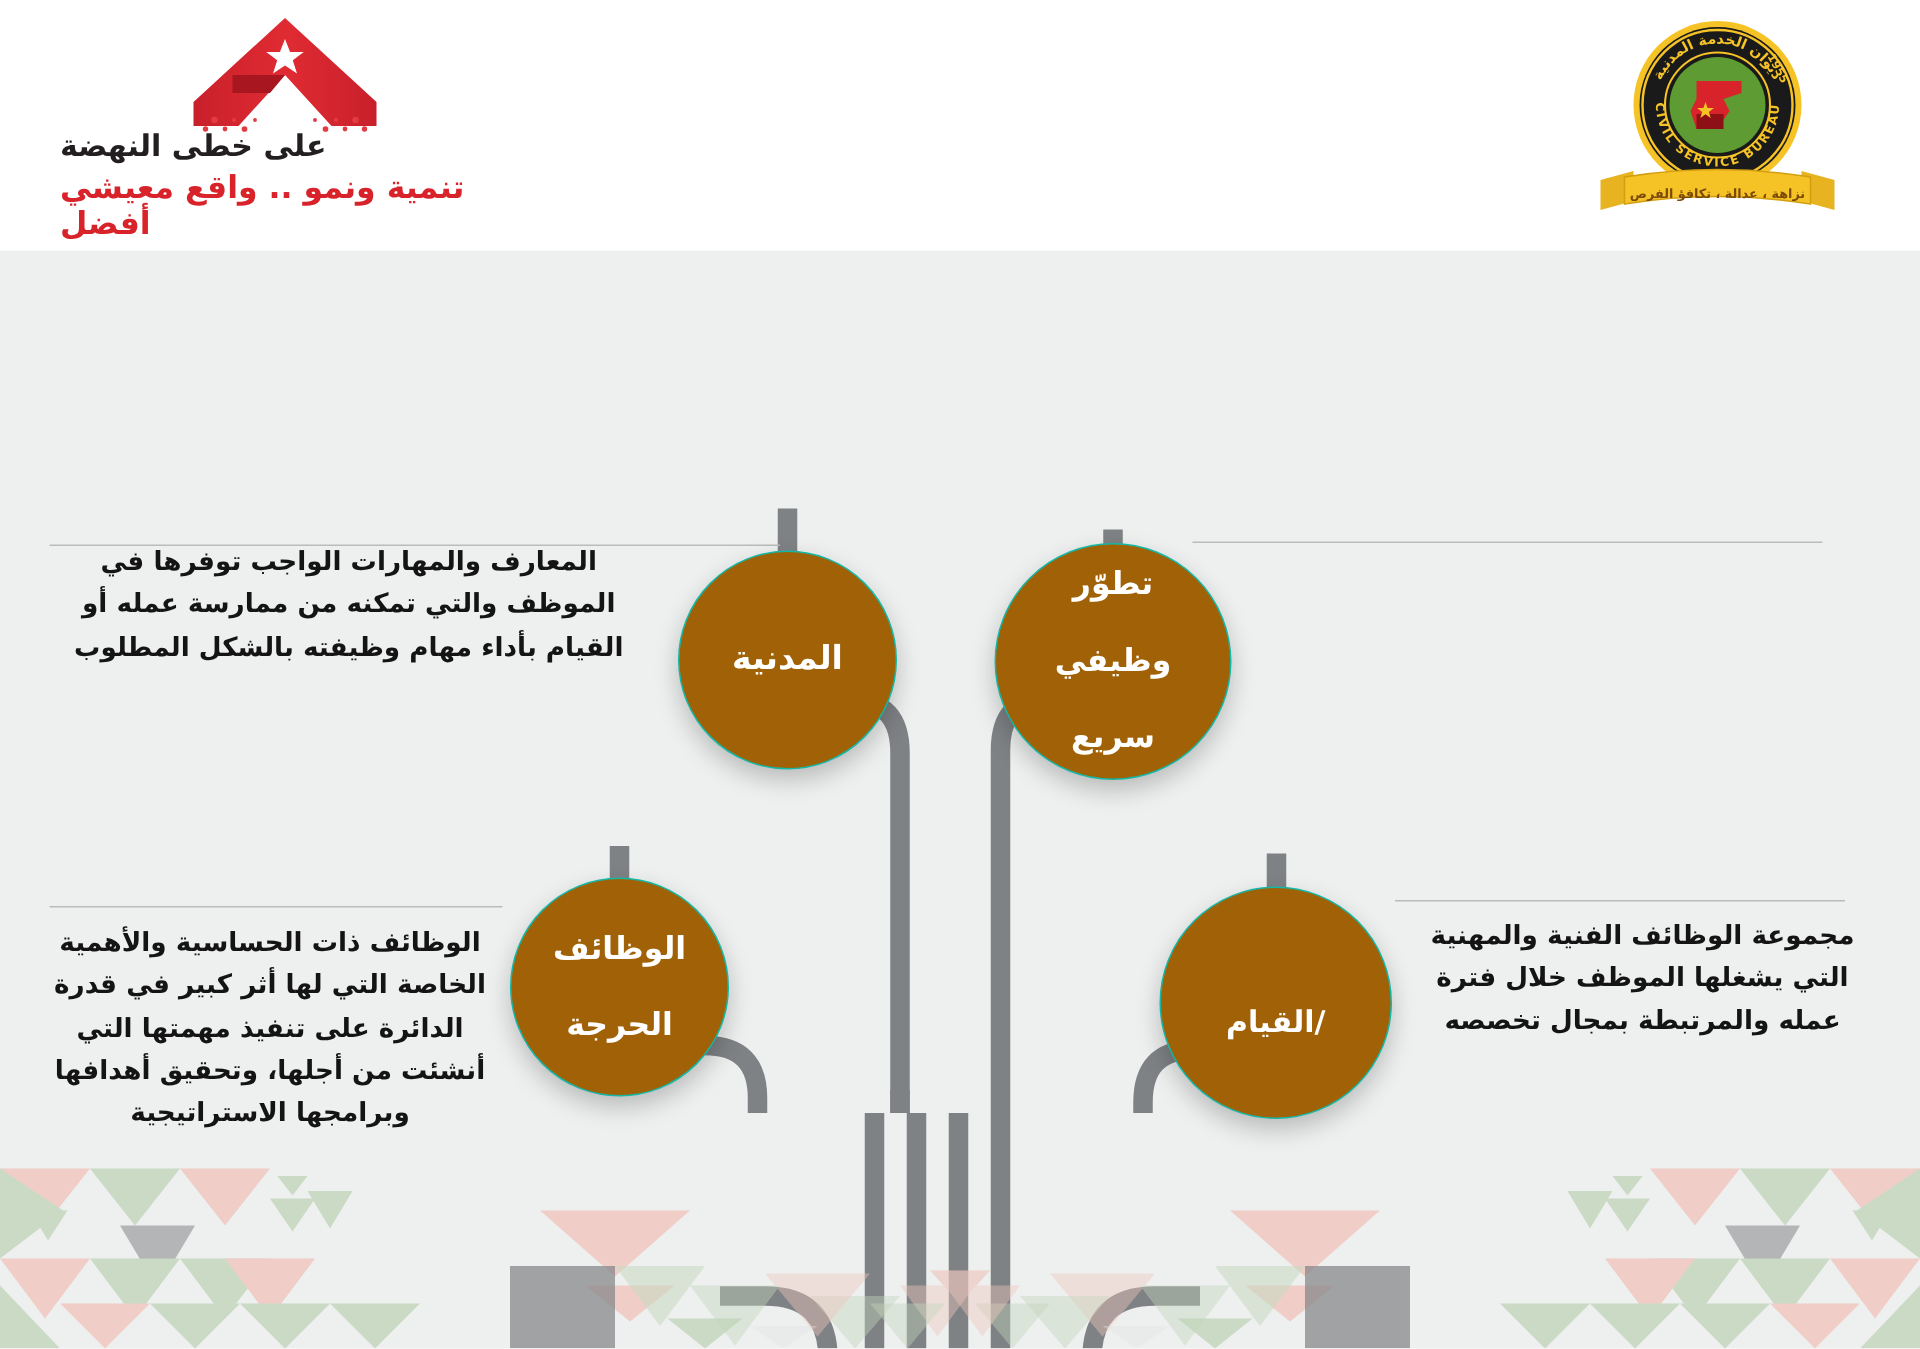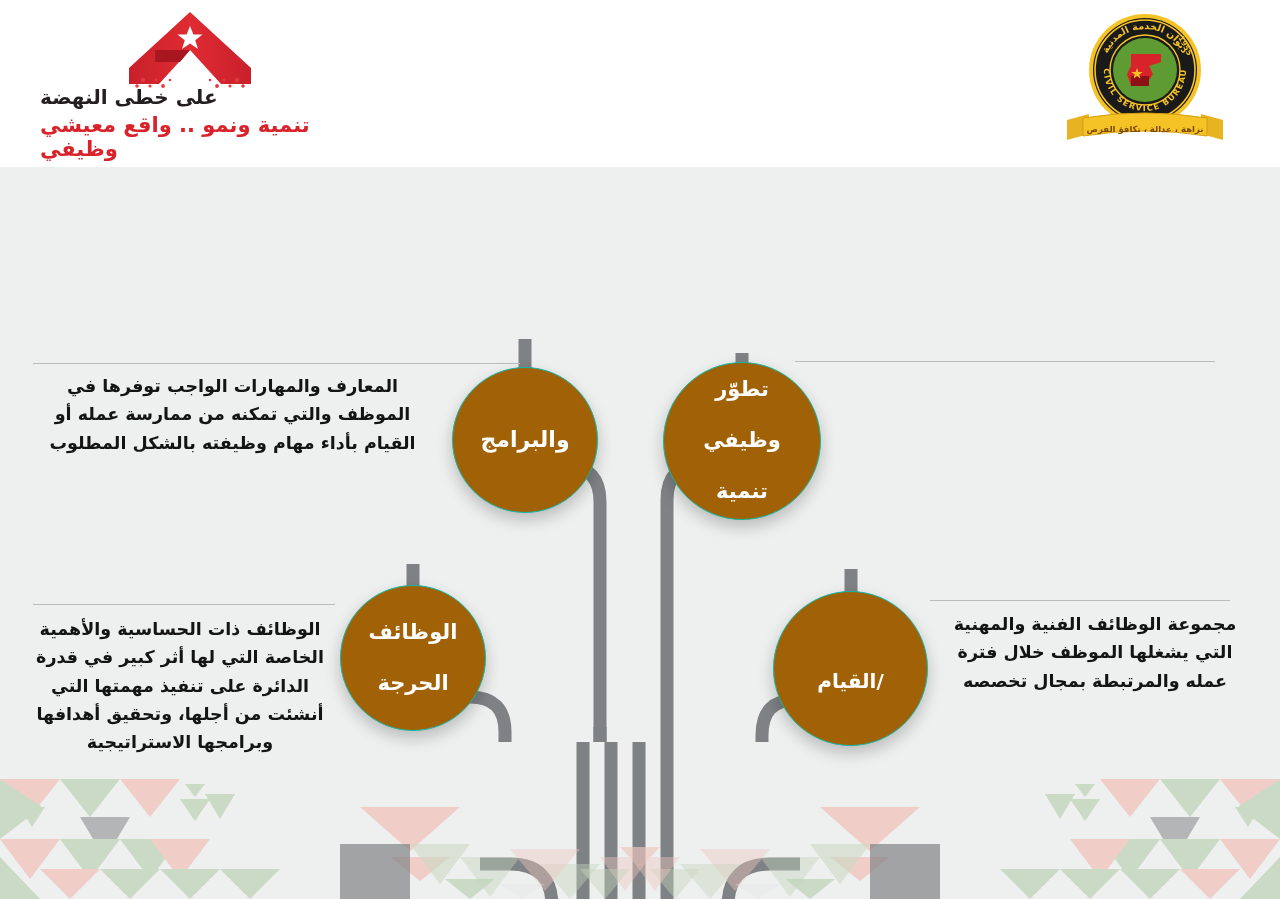--- a/index.html
+++ b/index.html
@@ -63,21 +63,21 @@
   #node-masar{left:773px;top:424px;width:155px;height:155px;font-size:20px;}
 
   
   .txt{
     position:absolute;color:#141414;font-weight:bold;
     font-size:17.5px;line-height:1.62;text-align:center;z-index:4;
   }
   .rule{
     position:absolute;height:1px;background:#b9bcbd;z-index:3;
   }
-  #txt-tl{left:35px;top:205px;width:395px;}
+  #txt-tl{left:35px;top:194px;width:395px;}
   #rule-tl{left:33px;top:196px;width:487px;}
   #txt-tr{left:830px;top:203px;width:390px;}
   #rule-tr{left:795px;top:194px;width:420px;}
   #txt-bl{left:25px;top:448px;width:310px;}
   #rule-bl{left:33px;top:437px;width:302px;}
   #txt-br{left:935px;top:443px;width:320px;}
   #rule-br{left:930px;top:433px;width:300px;}
 </style>
 </head>
 <body>
@@ -107,21 +107,21 @@
             <circle cx="45" cy="70" r="1.3"></circle>
           <circle cx="112" cy="70" r="2.2"></circle>
             <circle cx="105" cy="76" r="1.6"></circle>
           <circle cx="118" cy="76" r="1.8"></circle>
             <circle cx="99" cy="70" r="1.4"></circle>
           <circle cx="92" cy="76" r="1.9"></circle>
             <circle cx="85" cy="70" r="1.3"></circle>
         </g>
       </svg>
       <div class="nahda">على خطى النهضة</div>
-      <div class="tagline">تنمية ونمو .. واقع معيشي وظيفي</div>
+      <div class="tagline">تنمية ونمو .. واقع معيشي أفضل</div>
     </div>
 
     <div class="logo-right">
       <svg width="200" height="152" viewBox="0 0 200 152">
 
         <circle cx="100" cy="62" r="56" fill="#f6c327"></circle>
         <circle cx="100" cy="62" r="52" fill="#1a1a1a"></circle>
         <circle cx="100" cy="62" r="50" fill="none" stroke="#f6c327" stroke-width="1.6"></circle>
         <circle cx="100" cy="62" r="35" fill="none" stroke="#f6c327" stroke-width="1.4"></circle>
         <circle cx="100" cy="62" r="32" fill="#5e9b32"></circle>
@@ -176,28 +176,28 @@
         <line x1="667" y1="575" x2="667" y2="742"></line>
       </g>
 
       <g stroke="#7f8285" stroke-width="13" fill="none" stroke-linecap="butt">
         <path d="M480 697 L510 697 Q552 697 552 739 L552 742"></path>
         <path d="M800 697 L770 697 Q728 697 728 739 L728 742"></path>
       </g>
     </svg>
 
     <div class="node" id="node-kafayat">
-      <span>والبرامج</span>
+      <span>المدنية</span>
     </div>
 
     <div class="node" id="node-tatawor">
       <span>
         <span>تطوّر</span><br>
         <span>وظيفي</span><br>
-        <span>تنمية</span>
+        <span>سريع</span>
       </span>
     </div>
 
     <div class="node" id="node-haraja">
       <span>
         <span>الوظائف</span><br>
         <span>الحرجة</span>
       </span>
     </div>
 

